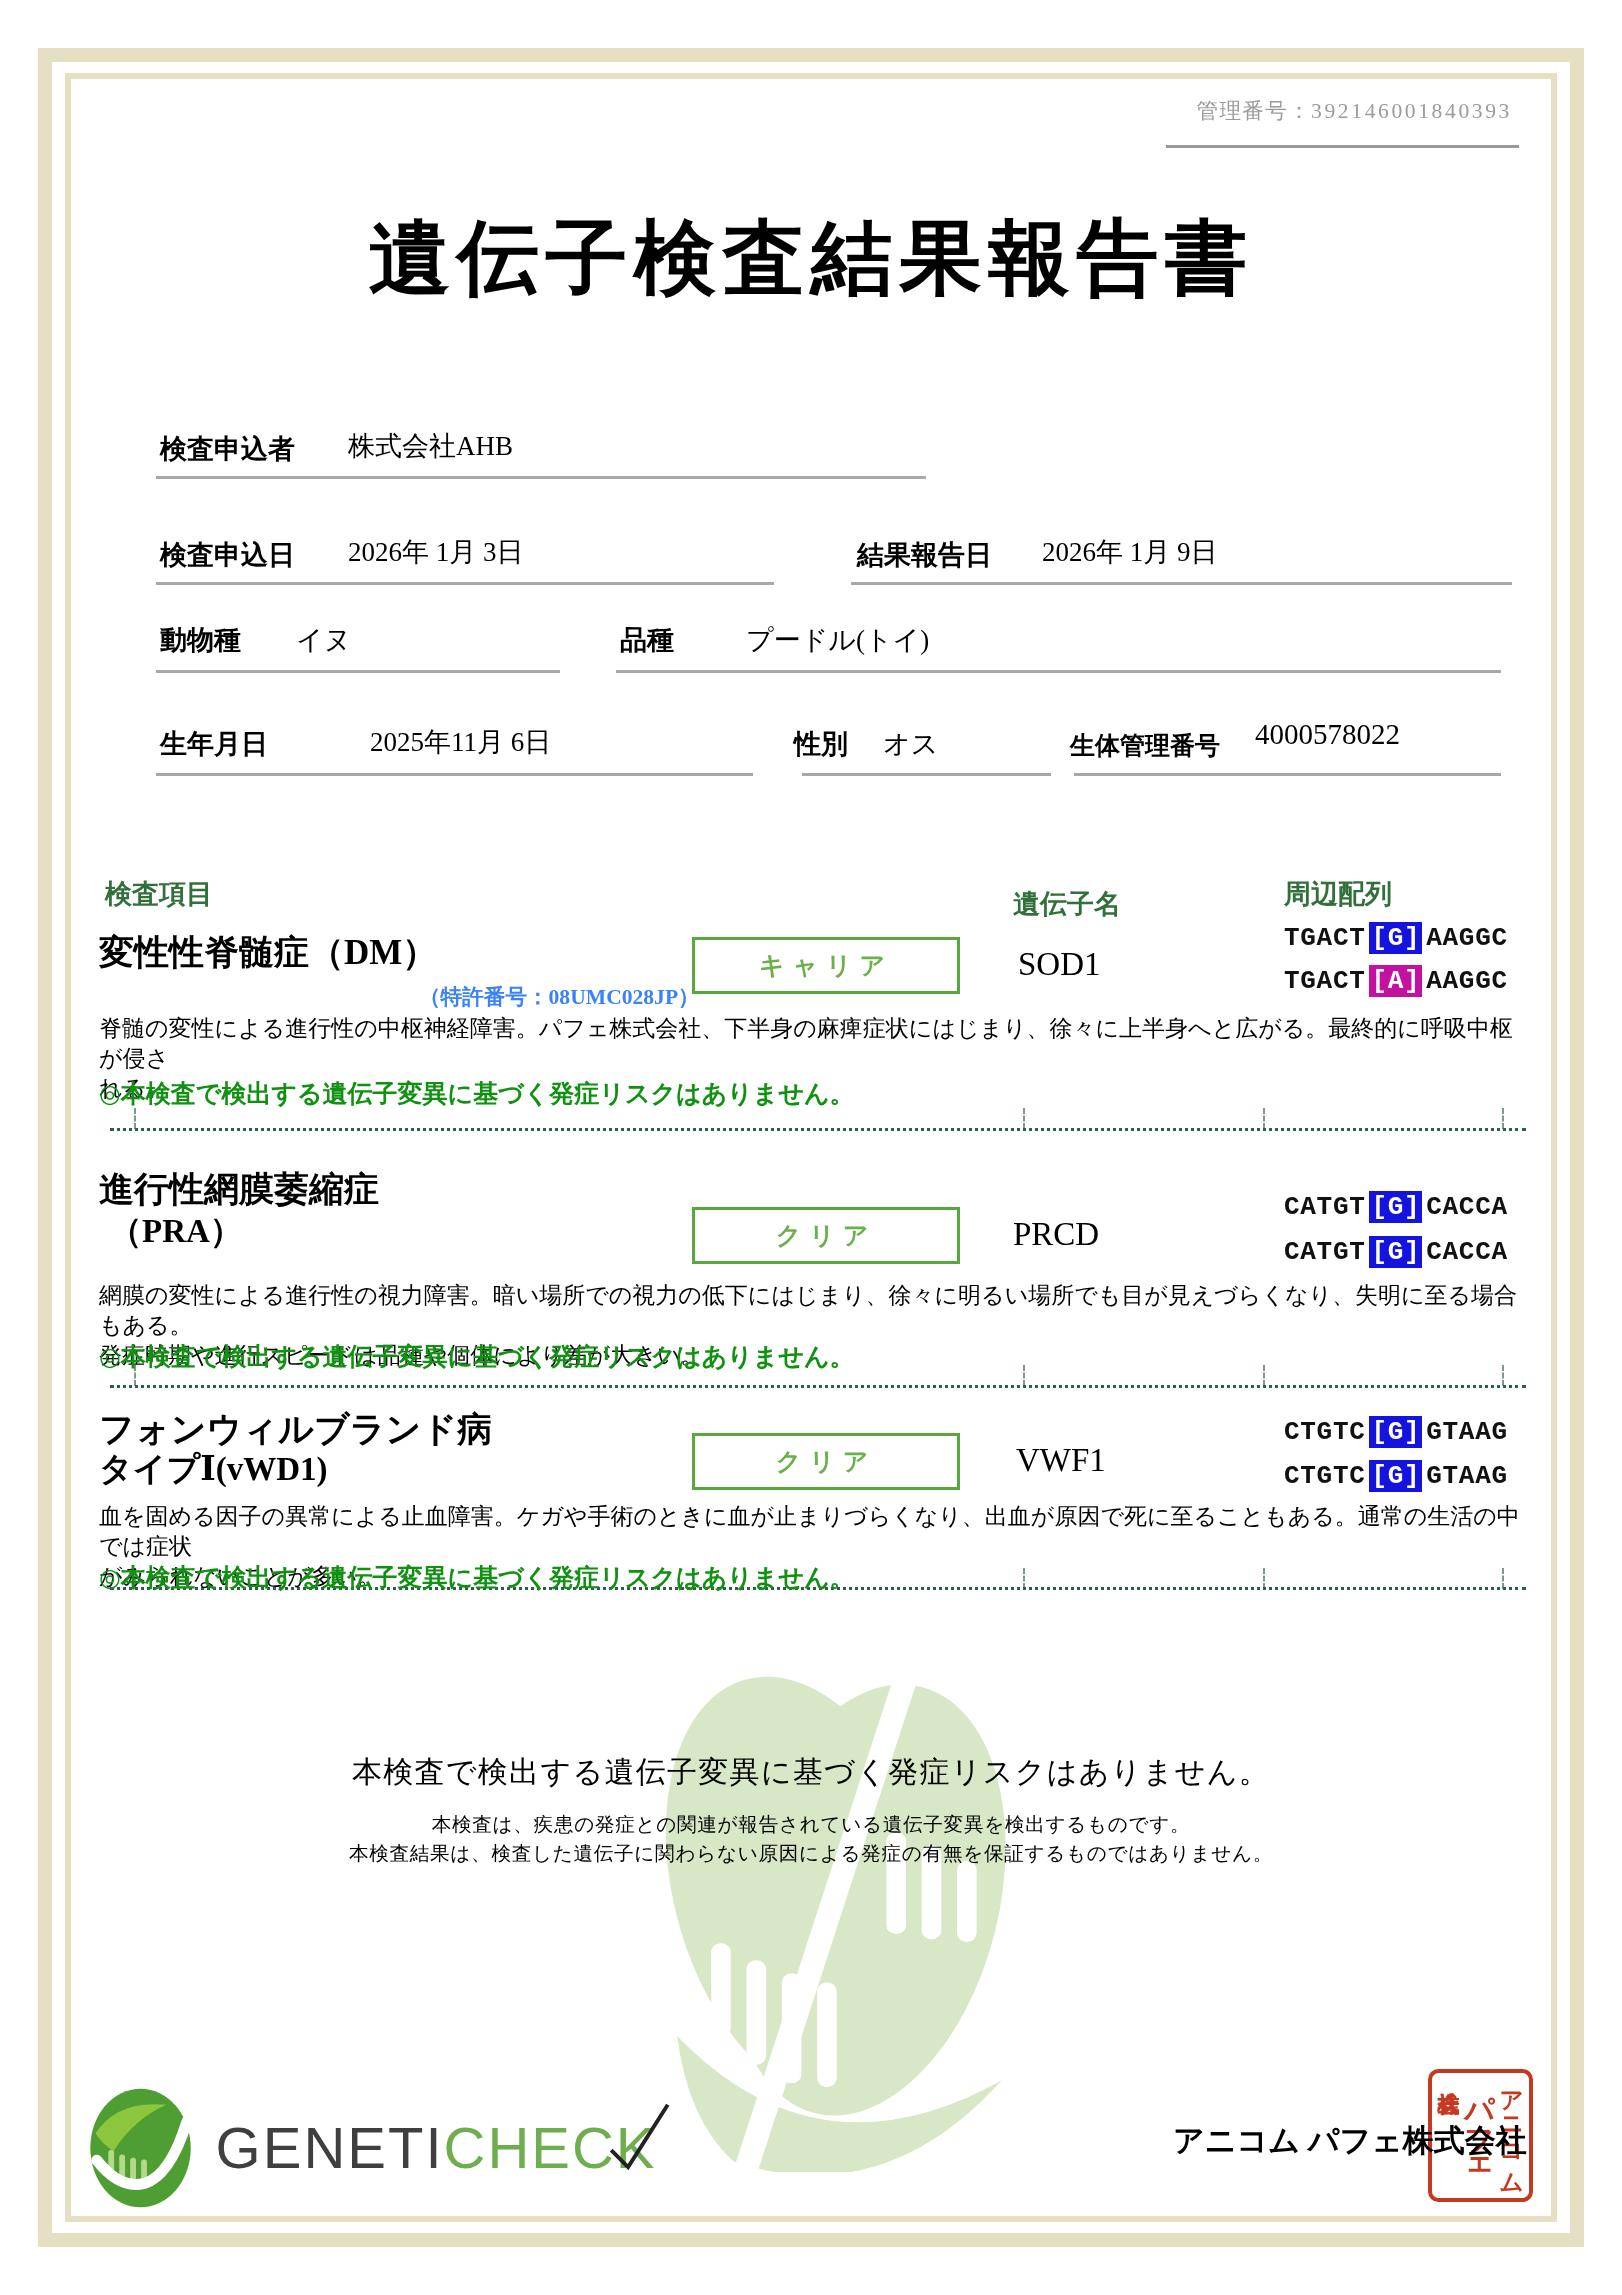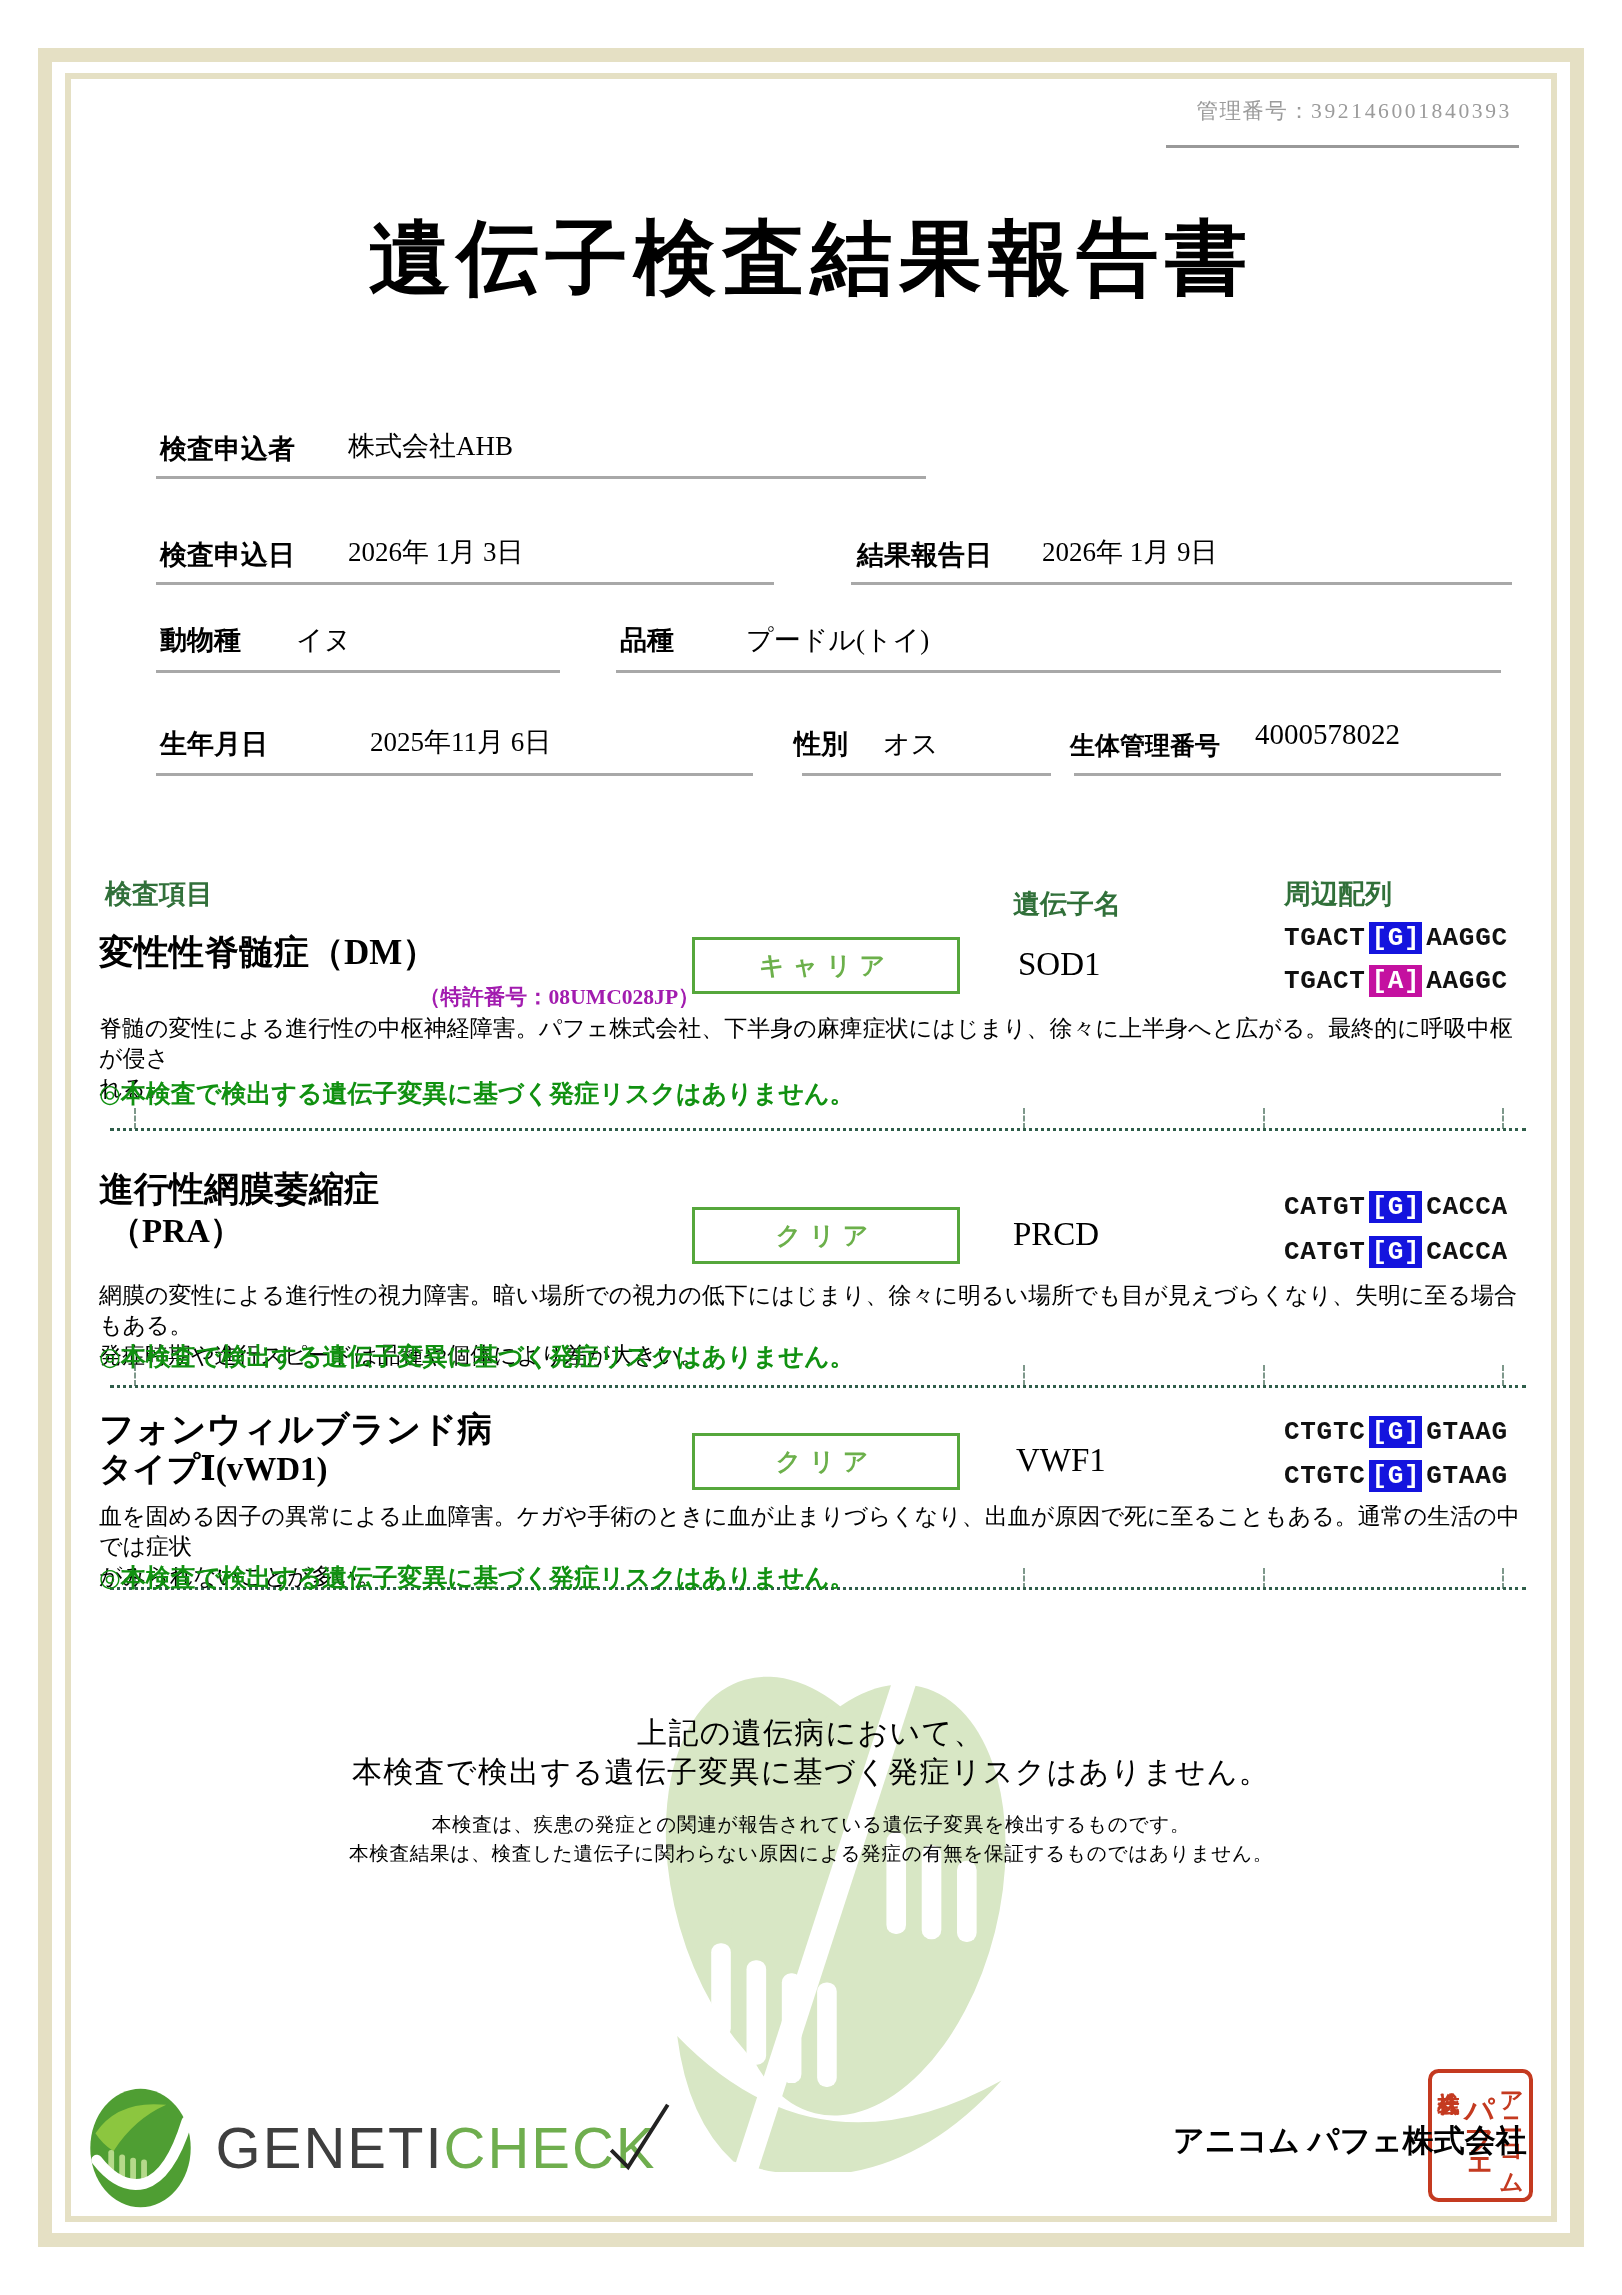--- a/index.html
+++ b/index.html
@@ -18,21 +18,21 @@
 
   .doc-title{left:0;top:204px;width:100%;text-align:center;font-size:82px;font-weight:700;letter-spacing:6.5px;color:#000;}
 
   .flabel{font-weight:700;font-size:27px;color:#000;}
   .fvalue{font-size:27px;color:#000;}
   .uline{height:3.3px;background:#A8A8A8;}
 
   .green-h{color:#31703A;font-weight:700;font-size:27px;}
   .test-name{font-size:35px;font-weight:700;color:#000;}
   .test-name2{font-size:33px;font-weight:700;color:#000;}
-  .patent{font-size:21.6px;font-weight:700;color:#a21caf;}
+  .patent{font-size:21.6px;font-weight:700;color:#3b82f6;}
   .result-box{width:262px;height:51px;border:3.3px solid #56A73C;background:#fff;display:flex;align-items:center;justify-content:center;}
   .result-text{font-size:25px;color:#6CB04B;font-weight:700;letter-spacing:7.9px;}
   .gene{font-size:33px;color:#000;}
   .seq{font-size:26px;font-weight:700;color:#111;letter-spacing:0.7px;white-space:nowrap;text-align:right;}
   .seq .hl{color:#ffffff;padding:1.3px 2px;margin:0 3.9px;}
   .hl-blue{background:#1414DE;}
   .hl-mag{background:#C411A0;}
   .desc{font-size:23px;line-height:1.3;width:1433px;color:#000;white-space:pre-line;}
   .note{font-size:25px;font-weight:700;color:#119111;}
   .tick{width:0;height:21px;border-left:2px dashed #7E988B;}
@@ -181,21 +181,20 @@
   </div>
   <div class="abs serif desc z1" style="left:99px;top:1502px;">血を固める因子の異常による止血障害。ケガや手術のときに血が止まりづらくなり、出血が原因で死に至ることもある。通常の生活の中では症状
 がみられないことが多い。</div>
   <div class="abs serif note z1" style="left:99px;top:1561px;">◎本検査で検出する遺伝子変異に基づく発症リスクはありません。</div>
   <div class="abs tick" style="left:134px;top:1568px;"></div>
   <div class="abs tick" style="left:1023px;top:1568px;"></div>
   <div class="abs tick" style="left:1263px;top:1568px;"></div>
   <div class="abs tick" style="left:1502px;top:1568px;"></div>
   <div class="abs dotline" style="left:110px;top:1587px;"></div>
 
-  <div class="abs sans sum-main z1" style="top:1713px;">上記の遺伝病において、</div>
   <div class="abs sans sum-main z1" style="top:1752px;">本検査で検出する遺伝子変異に基づく発症リスクはありません。</div>
   <div class="abs sans sum-note z1" style="top:1811px;">本検査は、疾患の発症との関連が報告されている遺伝子変異を検出するものです。</div>
   <div class="abs sans sum-note z1" style="top:1840px;">本検査結果は、検査した遺伝子に関わらない原因による発症の有無を保証するものではありません。</div>
 
   <div class="abs logo-wrap z1">
     <svg width="103" height="122" viewBox="0 0 160 186">
       <ellipse cx="80" cy="93" rx="78" ry="92" fill="#4F9E33"></ellipse>
       <path d="M10,70 Q45,18 120,26 Q70,48 38,98 Q20,86 10,70 Z" fill="#8CC63F"></path>
       <g fill="#B5D98A">
         <rect x="30" y="96" width="9" height="36" rx="4"></rect>

